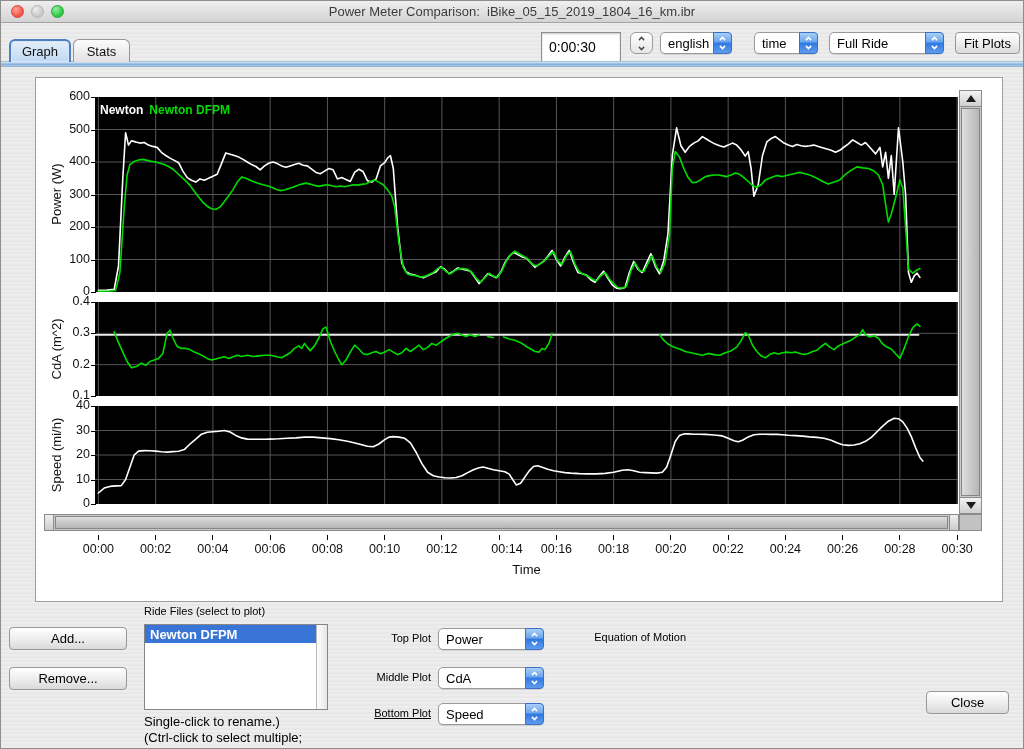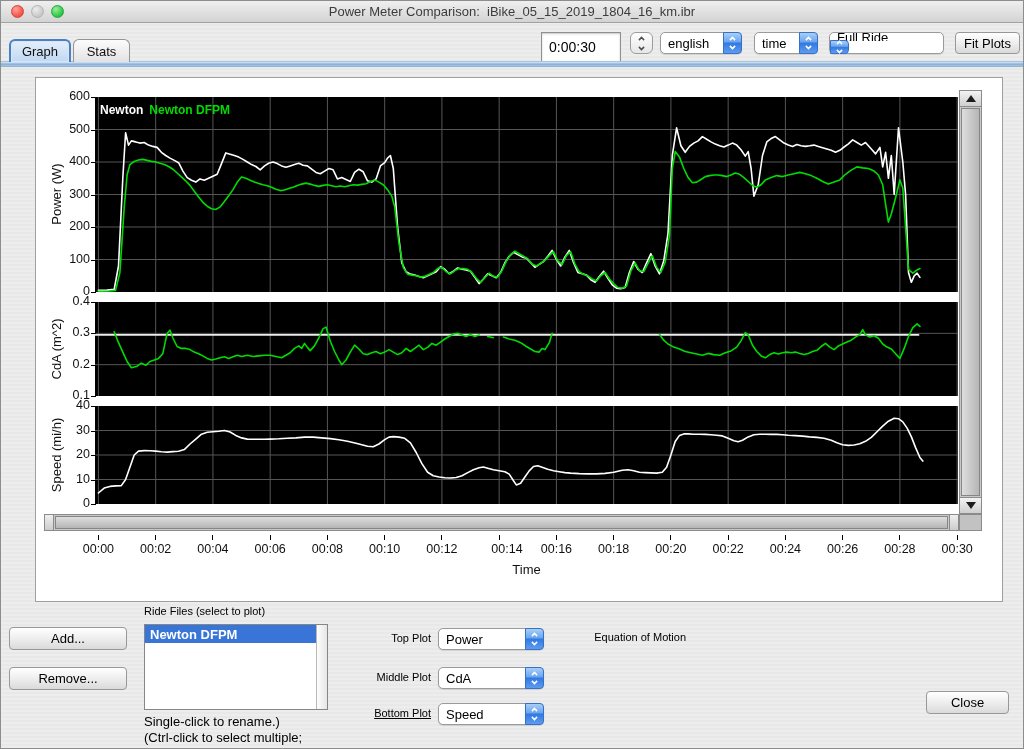--- a/index.html
+++ b/index.html
@@ -106,35 +106,35 @@
 
   <div id="tab-graph" class="tab">Graph</div>
   <div id="tab-stats" class="tab">Stats</div>
   <div id="bluebar"></div>
 
   <div class="tfield" style="left:540px;top:31px;width:80px;height:30px;">0:00:30</div>
   <div class="stepper" style="left:629px;top:31px;width:23px;height:22px;">
     <span class="chev up dark"></span>
     <span class="chev dn dark"></span>
   </div>
-  <div class="dd" style="left:659px;top:31px;width:82px;height:22px;">
+  <div class="dd" style="left:659px;top:31px;width:72px;height:22px;">
     <span class="dd-txt">english</span>
     <span class="dd-cap">
         <span class="chev up"></span>
         <span class="chev dn"></span>
       </span>
   </div>
   <div class="dd" style="left:753px;top:31px;width:64px;height:22px;">
     <span class="dd-txt">time</span>
     <span class="dd-cap">
         <span class="chev up"></span>
         <span class="chev dn"></span>
       </span>
   </div>
-  <div class="dd" style="left:828px;top:31px;width:115px;height:22px;flex-direction:column;">
+  <div class="dd" style="left:828px;top:31px;width:115px;height:22px;">
     <span class="dd-txt">Full Ride</span>
     <span class="dd-cap">
         <span class="chev up"></span>
         <span class="chev dn"></span>
       </span>
   </div>
   <div class="pbtn" style="left:954px;top:31px;width:65px;height:22px;">Fit Plots</div>
 
   <div id="plotpanel">
     <div id="legend">

